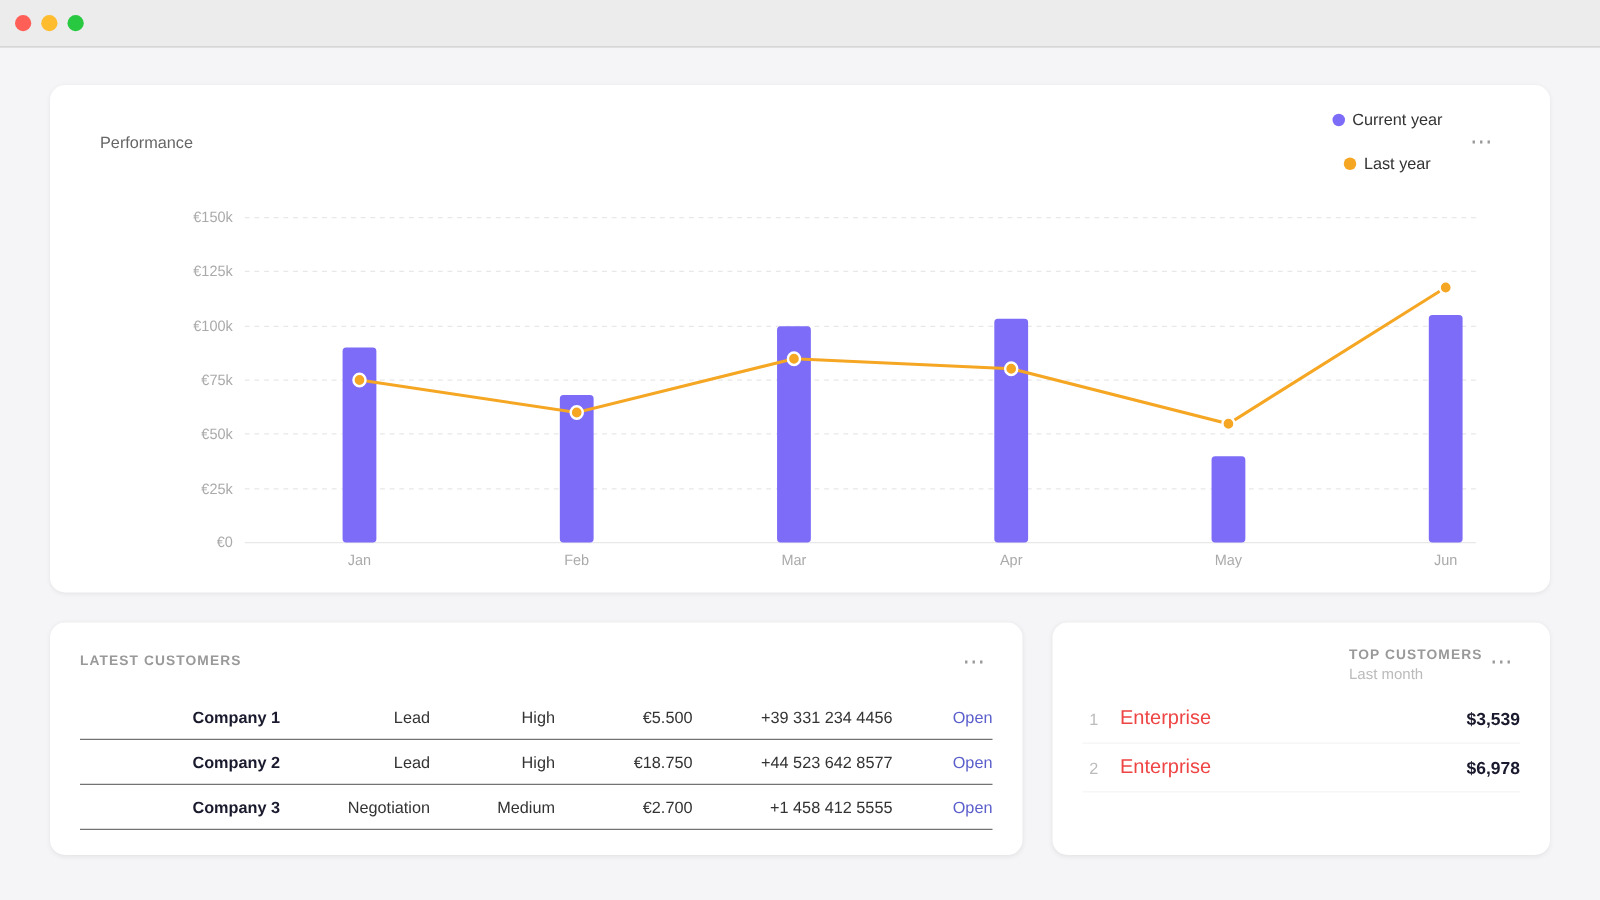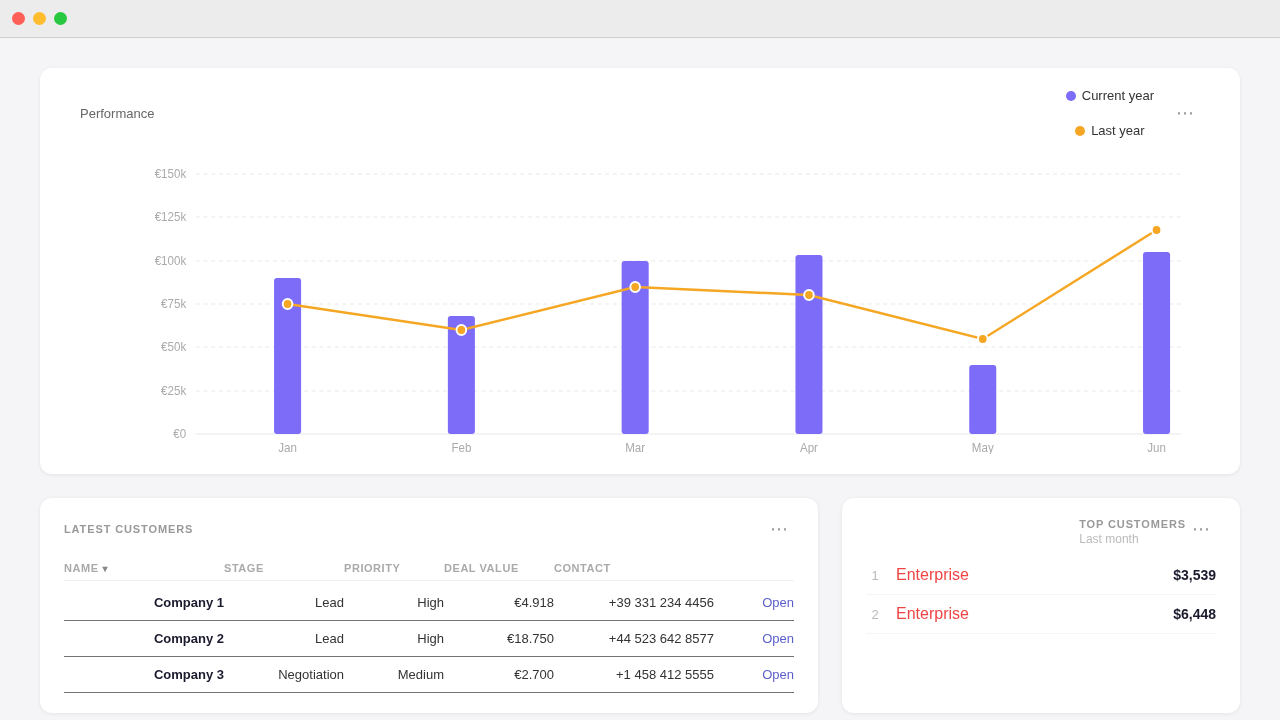--- a/index.html
+++ b/index.html
@@ -288,39 +288,28 @@
   </div>
 
   <div class="bottom-row">
 
     <div class="customers-card">
       <div class="card-header">
         <span class="section-label">LATEST CUSTOMERS</span>
         <button class="more-btn">⋯</button>
       </div>
 
-      <div class="table-header">
-        <div class="th name-col">
-          <span>NAME</span>
-          <span class="sort-arrow">▾</span>
-        </div>
-        <div class="th">STAGE</div>
-        <div class="th">PRIORITY</div>
-        <div class="th">DEAL VALUE</div>
-        <div class="th">CONTACT</div>
-        <div class="th"></div>
-      </div>
 
       <div id="customers-table-body">
 
       <div class="table-row">
     <div class="td company-name">Company 1</div>
     <div class="td">Lead</div>
     <div class="td">High</div>
-    <div class="td">€4.918</div>
+    <div class="td">€5.500</div>
     <div class="td">+39 331 234 4456</div>
     <div class="td"><a class="open-link" style="color:#5b5fcb;font-weight:500;cursor:pointer;text-decoration:none;">Open</a></div>
   </div>
           <div class="table-row">
     <div class="td company-name">Company 2</div>
     <div class="td">Lead</div>
     <div class="td">High</div>
     <div class="td">€18.750</div>
     <div class="td">+44 523 642 8577</div>
     <div class="td"><a class="open-link" style="color:#5b5fcb;font-weight:500;cursor:pointer;text-decoration:none;">Open</a></div>
@@ -352,19 +341,19 @@
     <div class="customer-info">
       <div class="customer-type">Enterprise</div>
     </div>
     <span class="customer-value">$3,539</span>
   </div>
           <div class="top-customer-row">
     <span class="rank-num">2</span>
     <div class="customer-info">
       <div class="customer-type">Enterprise</div>
     </div>
-    <span class="customer-value">$6,448</span>
+    <span class="customer-value">$6,978</span>
   </div>
         </div>
     </div>
 
   </div>
 </div>
 
 </body></html>

